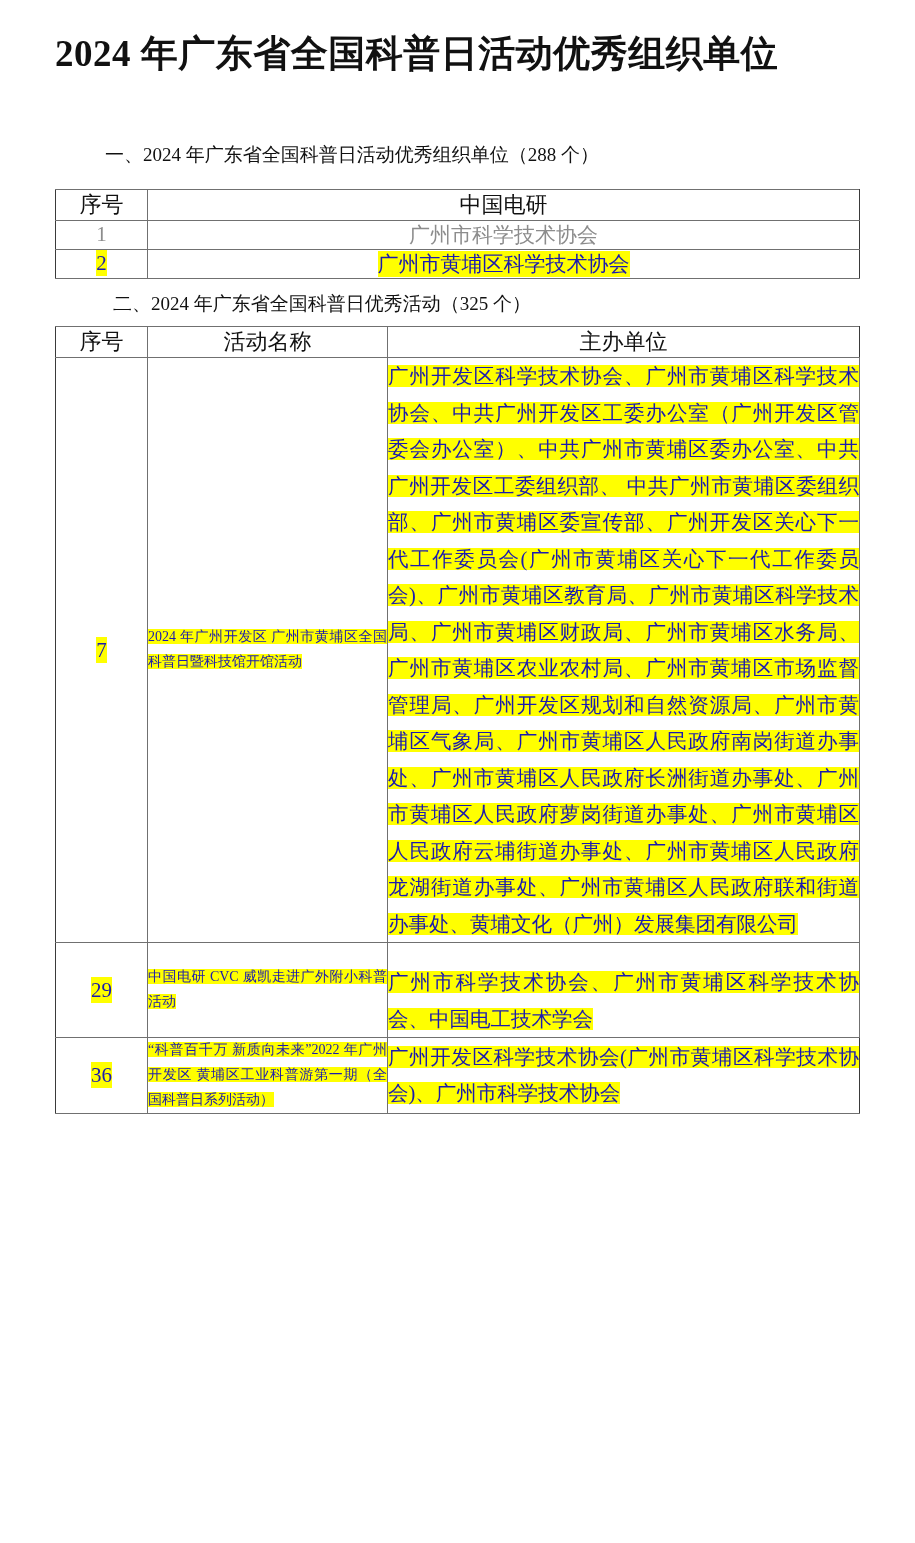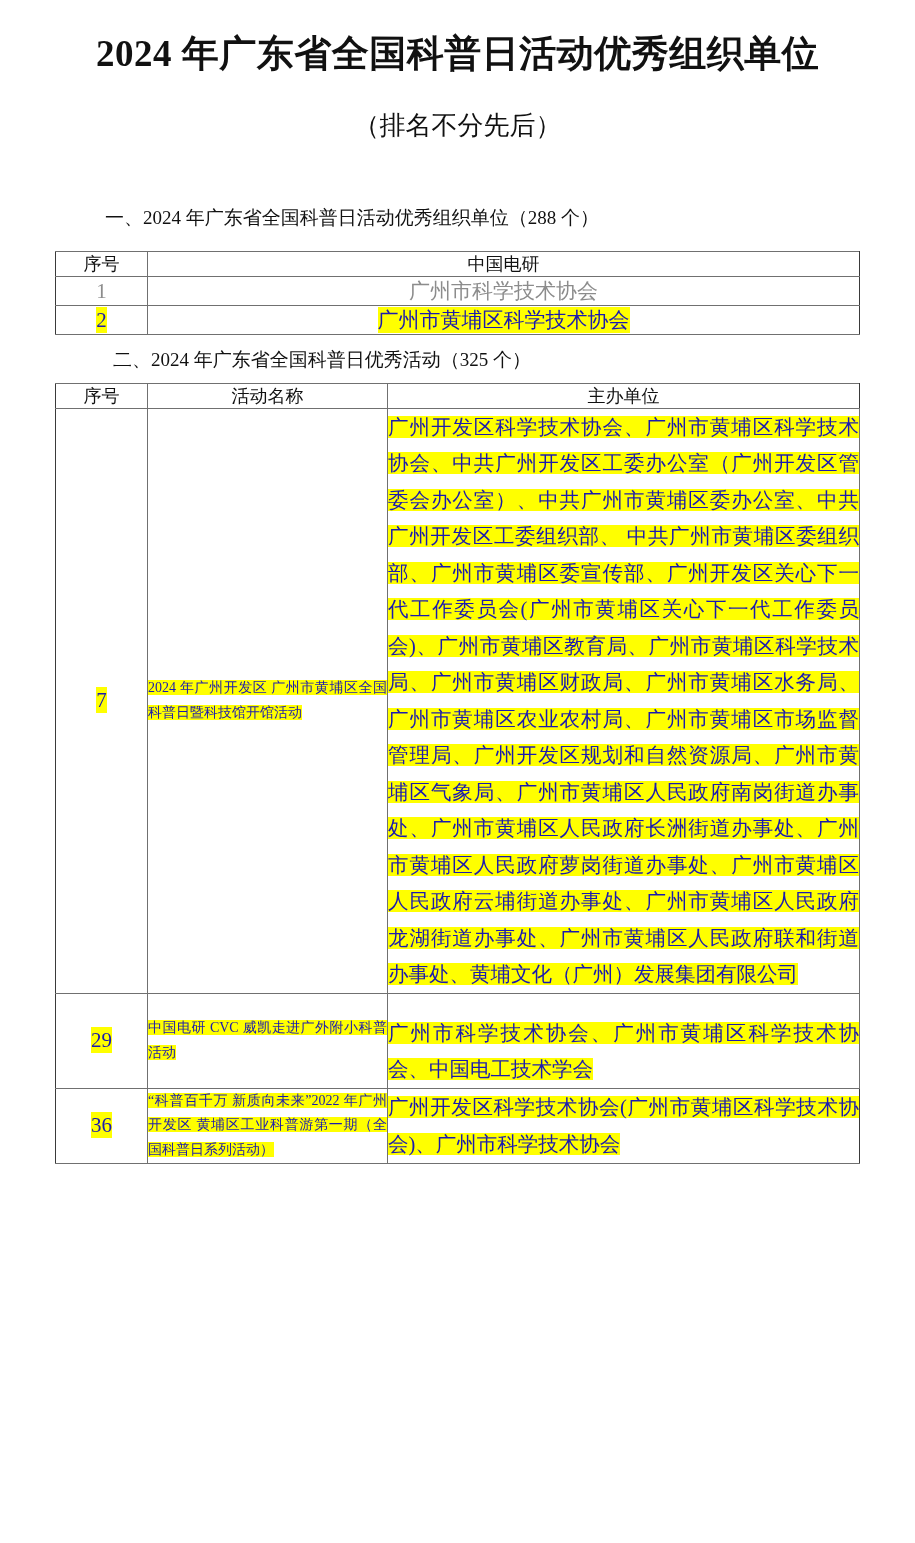--- a/index.html
+++ b/index.html
@@ -18,21 +18,20 @@
   .page {
     width: 915px;
     height: 1543px;
     box-sizing: border-box;
     padding: 0 55px;
     position: relative;
   }
 
   
   .doc-title {
-    text-align: center;
     font-size: 37px;
     font-weight: bold;
     line-height: 1.52;
     letter-spacing: 0.5px;
     margin: 0;
     padding-top: 26px;
     color: #111111;
   }
   .doc-title .line { display: block; }
 
@@ -72,21 +71,21 @@
     border: 1px solid #707070;
     padding: 0;
     vertical-align: middle;
     font-weight: normal;
   }
   table.doc-table .outer-l { border-left: 1.5px solid #3a3a3a; }
   table.doc-table .outer-r { border-right: 1.5px solid #3a3a3a; }
 
   .th-cell {
     text-align: center;
-    font-size: 18px;
+    font-size: 22px;
     color: #111111;
     padding: 16px 4px;
   }
 
   
   #table-orgs { margin-top: 16px; }
   #table-orgs col.c-idx { width: 92px; }
   .t1-idx {
     text-align: center;
     font-size: 21px;
@@ -141,21 +140,20 @@
 </style>
 </head>
 <body>
 
 <div class="page">
 
   <h1 class="doc-title">
     <span class="line">2024 年广东省全国科普日活动优秀组织单位</span>
   </h1>
 
-  <div class="doc-subtitle">（排名不分先后）</div>
 
   <div class="section-heading" id="section-one-heading">一、2024 年广东省全国科普日活动优秀组织单位（288 个）</div>
 
   <table class="doc-table" id="table-orgs">
     <colgroup>
       <col class="c-idx">
       <col>
     </colgroup>
     <tbody>
       <tr>

